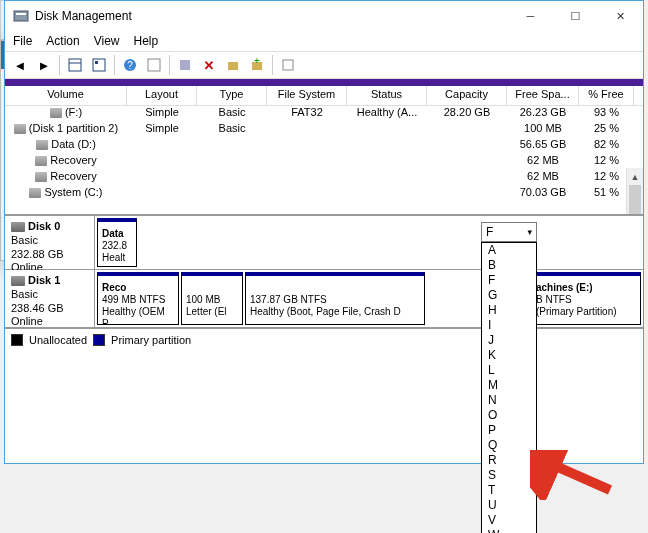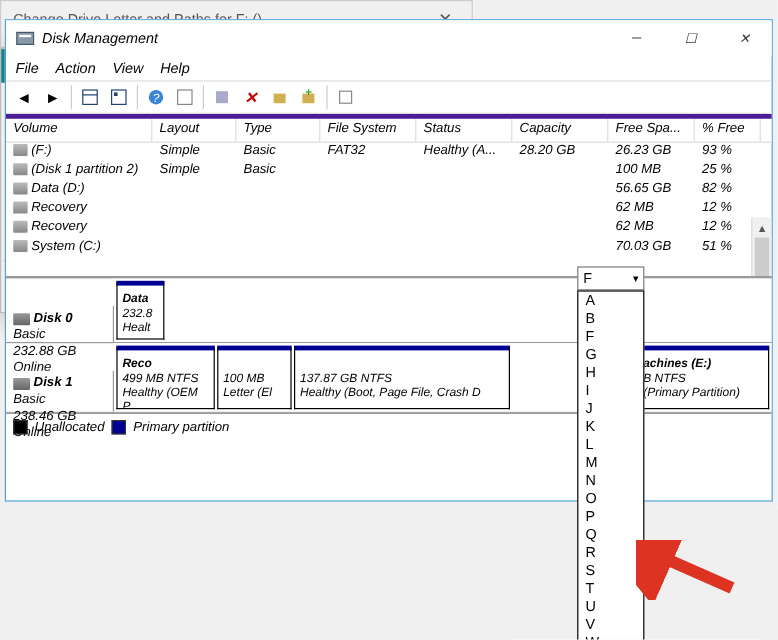--- a/index.html
+++ b/index.html
@@ -1,37 +1,37 @@
 <!DOCTYPE html>
 <html><head>
 <meta charset="utf-8">
 <style>
 * { box-sizing: border-box; margin: 0; padding: 0; font-family: 'Segoe UI', sans-serif; }
 body { background: #f0f0f0; width: 648px; height: 533px; position: relative; overflow: hidden; }
 .window { position: absolute; background: #fff; border: 1px solid #4ea0da; }
-.main-window { left: 4px; top: 16px; width: 640px; height: 402px; font-style: italic; }
+.main-window { left: 4px; top: 0; width: 640px; height: 464px; }
 .titlebar { height: 30px; display: flex; align-items: center; padding: 0 0 0 8px; background: #fff; color: #000; font-size: 12px; }
 .titlebar .icon { width: 16px; height: 16px; margin-right: 6px; display: inline-block; }
 .titlebar .spacer { flex: 1; }
 .winbtn { width: 45px; height: 30px; display: flex; align-items: center; justify-content: center; font-size: 11px; color: #333; }
 .menubar { height: 20px; display: flex; align-items: center; padding: 0 8px; font-size: 12px; gap: 14px; }
 .menubar span { cursor: default; }
 .toolbar { height: 28px; border-top: 1px solid #ddd; border-bottom: 1px solid #ddd; display: flex; align-items: center; padding: 0 4px; gap: 2px; }
 .tbtn { width: 22px; height: 22px; display: flex; align-items: center; justify-content: center; border: 1px solid transparent; font-size: 13px; }
 .tsep { width: 1px; height: 20px; background: #ccc; margin: 0 2px; }
-.grid { border-top: 4px solid #4c1d95; height: 135px; overflow: hidden; position: relative; }
+.grid { border-top: 7px solid #4c1d95; height: 135px; overflow: hidden; position: relative; text-align: center; }
 .gh { display: flex; height: 20px; background: #fff; border-bottom: 1px solid #ddd; font-size: 11px; }
 .gh > div { border-right: 1px solid #ddd; padding: 2px 6px; overflow: hidden; white-space: nowrap; }
 .gr { display: flex; height: 16px; font-size: 11px; }
 .gr > div { padding: 0 6px; overflow: hidden; white-space: nowrap; }
 .c0{width:122px}.c1{width:70px}.c2{width:70px}.c3{width:80px}.c4{width:80px}.c5{width:80px}.c6{width:72px}.c7{width:55px}
 .vicn { display:inline-block; width:12px; height:10px; background:linear-gradient(#bbb,#888); border-radius:1px; margin-right:3px; vertical-align:middle;}
 .diskarea { border-top: 2px solid #999; height: 165px; overflow: hidden; }
 .drow { display: flex; border-bottom: 1px solid #999; height: 54px; }
-.dlabel { width: 90px; border-right: 1px solid #999; padding: 4px 6px; font-size: 11px; line-height: 1.25; background:#fff;margin-top:23px;}
+.dlabel { width: 90px; border-right: 1px solid #999; padding: 4px 6px; font-size: 11px; line-height: 1.25; background:#fff;}
 .dlabel .dh { display:flex; align-items:center; gap:3px;}
 .dlabel .dh b::before{content:"";}
 .dparts { flex: 1; display: flex; padding: 2px; gap: 2px; background:#fff;}
 .part { border: 1px solid #000; border-top: 4px solid #000093; font-size: 10px; padding: 6px 4px; line-height: 1.2; overflow: hidden; }
 .legend { height: 22px; display:flex; align-items:center; font-size:11px; gap:6px; padding:0 6px; border-top:1px solid #999;}
 .lsw { width:12px; height:12px; border:1px solid #333;}
 .lsw.u{background:#000;} .lsw.p{background:#000093;}
 
 .dlg1 { left: 144px; top: 130px; width: 394px; height: 40px; background:#f0f0f0; border:1px solid #ccc;}
 .dlg1 .tb { height: 30px; display:flex; align-items:center; padding:0 10px; font-size:12px; color:#555;}

